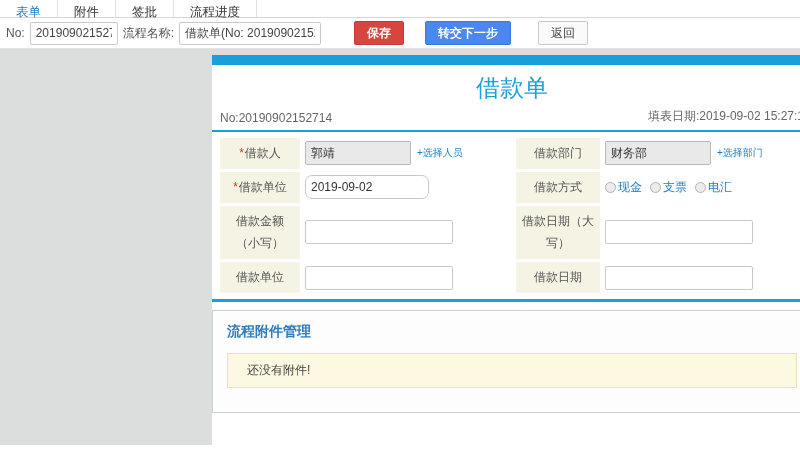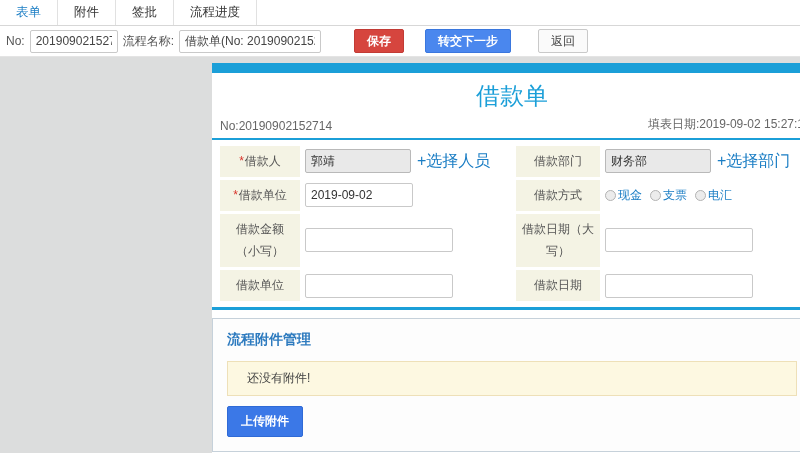--- a/index.html
+++ b/index.html
@@ -1,20 +1,20 @@
 <!DOCTYPE html>
 <html><head>
 <meta charset="utf-8">
 <style>
   * { margin:0; padding:0; box-sizing:border-box; }
   html,body { width:800px; height:453px; overflow:hidden;
     font-family:"Liberation Sans","DejaVu Sans",sans-serif; background:#fff; }
 
   
-  .tabbar { display:flex; height:26px; background:#fff; border-bottom:1px solid #d7d7d7; }
+  .tabbar { display:flex; height:18px; background:#fff; border-bottom:1px solid #d7d7d7; }
   .tab { padding:0 16px; line-height:25px; font-size:12.5px; color:#333;
          border-right:1px solid #e1e1e1; cursor:pointer; white-space:nowrap; }
   .tab.first { border-left:none; }
   .tab.active { color:#1a7dc4; }
 
   
   .toolbar { display:flex; align-items:center; height:31px; padding:0 6px;
              background:#fff; border-bottom:1px solid #e4e4e4; gap:5px; }
   .tb-label { font-size:12px; color:#555; white-space:nowrap; }
   .tb-input { height:23px; border:1px solid #c9c9c9; border-radius:2px;
@@ -42,23 +42,23 @@
   .form-table { padding:3px 8px 3px; border-bottom:3px solid #1b9fd8; }
   .frow { display:grid; grid-template-columns:80px 210px 84px 1fr; column-gap:3px; margin:3px 0; }
   .fcell-label { background:#f4f3e4; display:flex; align-items:center; justify-content:center;
                  text-align:center; font-size:12px; color:#555; padding:4px 6px; line-height:1.9; }
   .fcell-field { display:flex; align-items:center; padding-left:2px; }
   .req { color:#d9342b; margin-right:1px; }
   .f-input { height:24px; border:1px solid #c9c9c9; border-radius:2px; background:#fff;
              font-size:12px; color:#333; padding:0 5px;
              font-family:"Liberation Sans",sans-serif; }
   .f-input.locked { background:#e9e9e9; border-color:#b9b9b9; width:106px; }
-  .f-input.date { width:108px; }
+  .f-input.date { width:124px;border-radius:7px; }
   .f-input.wide { width:148px; }
-  .pick-link { font-size:16px; color:#1a7dc4; text-decoration:none; margin-left:6px; white-space:nowrap; }
+  .pick-link { font-size:10px; color:#1a7dc4; text-decoration:none; margin-left:6px; white-space:nowrap; }
   .radio-group { display:flex; align-items:center; gap:8px; }
   .radio-opt { display:flex; align-items:center; gap:2px; cursor:pointer; }
   .radio-circle { width:11px; height:11px; border-radius:50%; background:#ececec;
                   border:1px solid #b3b3b3; display:inline-block; }
   .radio-text { font-size:12px; color:#1a7dc4; }
 
   
   .attach-section { margin-top:8px; border:1px solid #c6d1da; background:#fdfdfd; padding:12px 14px 14px; }
   .attach-heading { color:#2e7bbf; font-size:14px; font-weight:bold; }
   .attach-alert { margin:12px 0 10px; background:#fdf8e1; border:1px solid #eee0b8;
@@ -170,17 +170,16 @@
         </div>
         <div class="fcell-field">
           <input class="f-input wide" style="">
         </div>
       </div>
     </div>
 
     <div class="attach-section">
       <div class="attach-heading">流程附件管理</div>
       <div class="attach-alert">还没有附件!</div>
-      <button class="upload-btn">上传附件</button>
     </div>
 
   </div>
 </div>
 
 </body></html>

